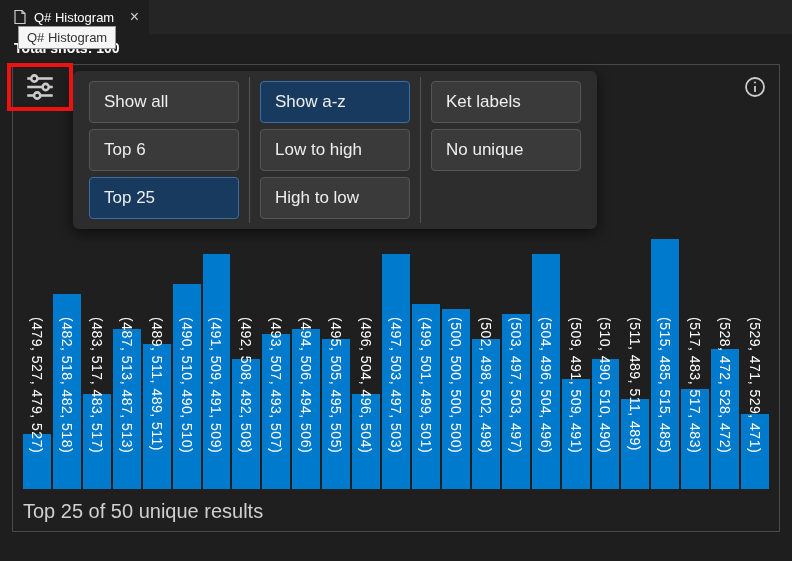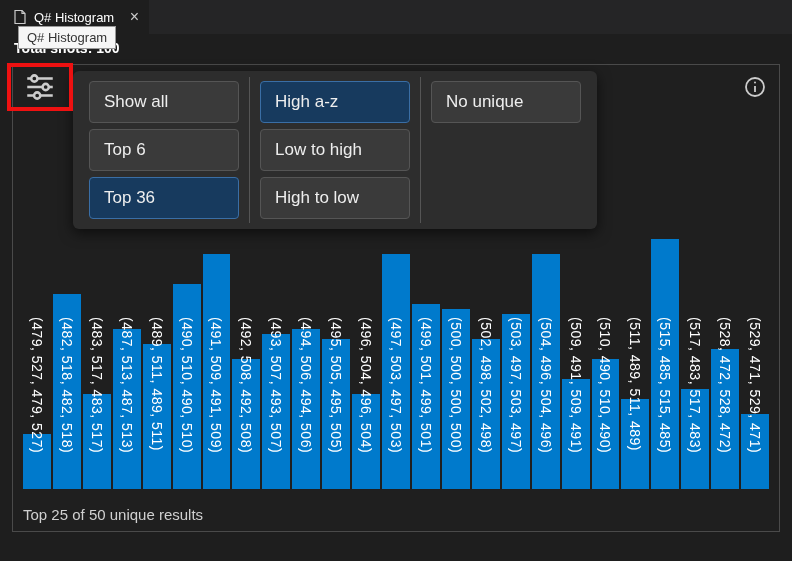--- a/index.html
+++ b/index.html
@@ -143,21 +143,21 @@
     font-size: 14px;
     color: #fff;
     white-space: nowrap;
     letter-spacing: 0.5px;
     pointer-events: none;
   }
 
   .footer-line {
     position: absolute;
     left: 10px; bottom: 8px;
-    font-size: 15px;
+    font-size: 20px;
     color: #d0d0d0;
   }
 </style>
 </head>
 <body>
 
 <div class="tab-bar">
   <div class="tab">
     <span class="file-icon">
       <svg viewBox="0 0 16 16" width="16" height="16">
@@ -194,28 +194,29 @@
       <circle cx="12" cy="12" r="9"></circle>
       <line x1="12" y1="11" x2="12" y2="17"></line>
       <circle cx="12" cy="7.5" r="1" fill="#ccc" stroke="none"></circle>
     </svg>
   </div>
 
   <div class="options-panel">
     <div class="opt-col" id="col-filter">
         <div class="opt-btn">Show all</div>
         <div class="opt-btn">Top 6</div>
-        <div class="opt-btn selected">Top 36</div>
+        <div class="opt-btn selected">Top 25</div>
       </div>
     <div class="opt-col" id="col-sort">
-        <div class="opt-btn selected">High a-z</div>
+        <div class="opt-btn selected">Show a-z</div>
         <div class="opt-btn">Low to high</div>
         <div class="opt-btn">High to low</div>
       </div>
     <div class="opt-col" id="col-labels">
+        <div class="opt-btn">Ket labels</div>
         <div class="opt-btn">No unique</div>
       </div>
   </div>
 
   <div class="bars-area" id="bars">
       <div class="bar-col">
         <div class="bar" style="height: 22%;"></div>
         <div class="bar-label">(479, 527, 479, 527)</div>
       </div>
       <div class="bar-col">

